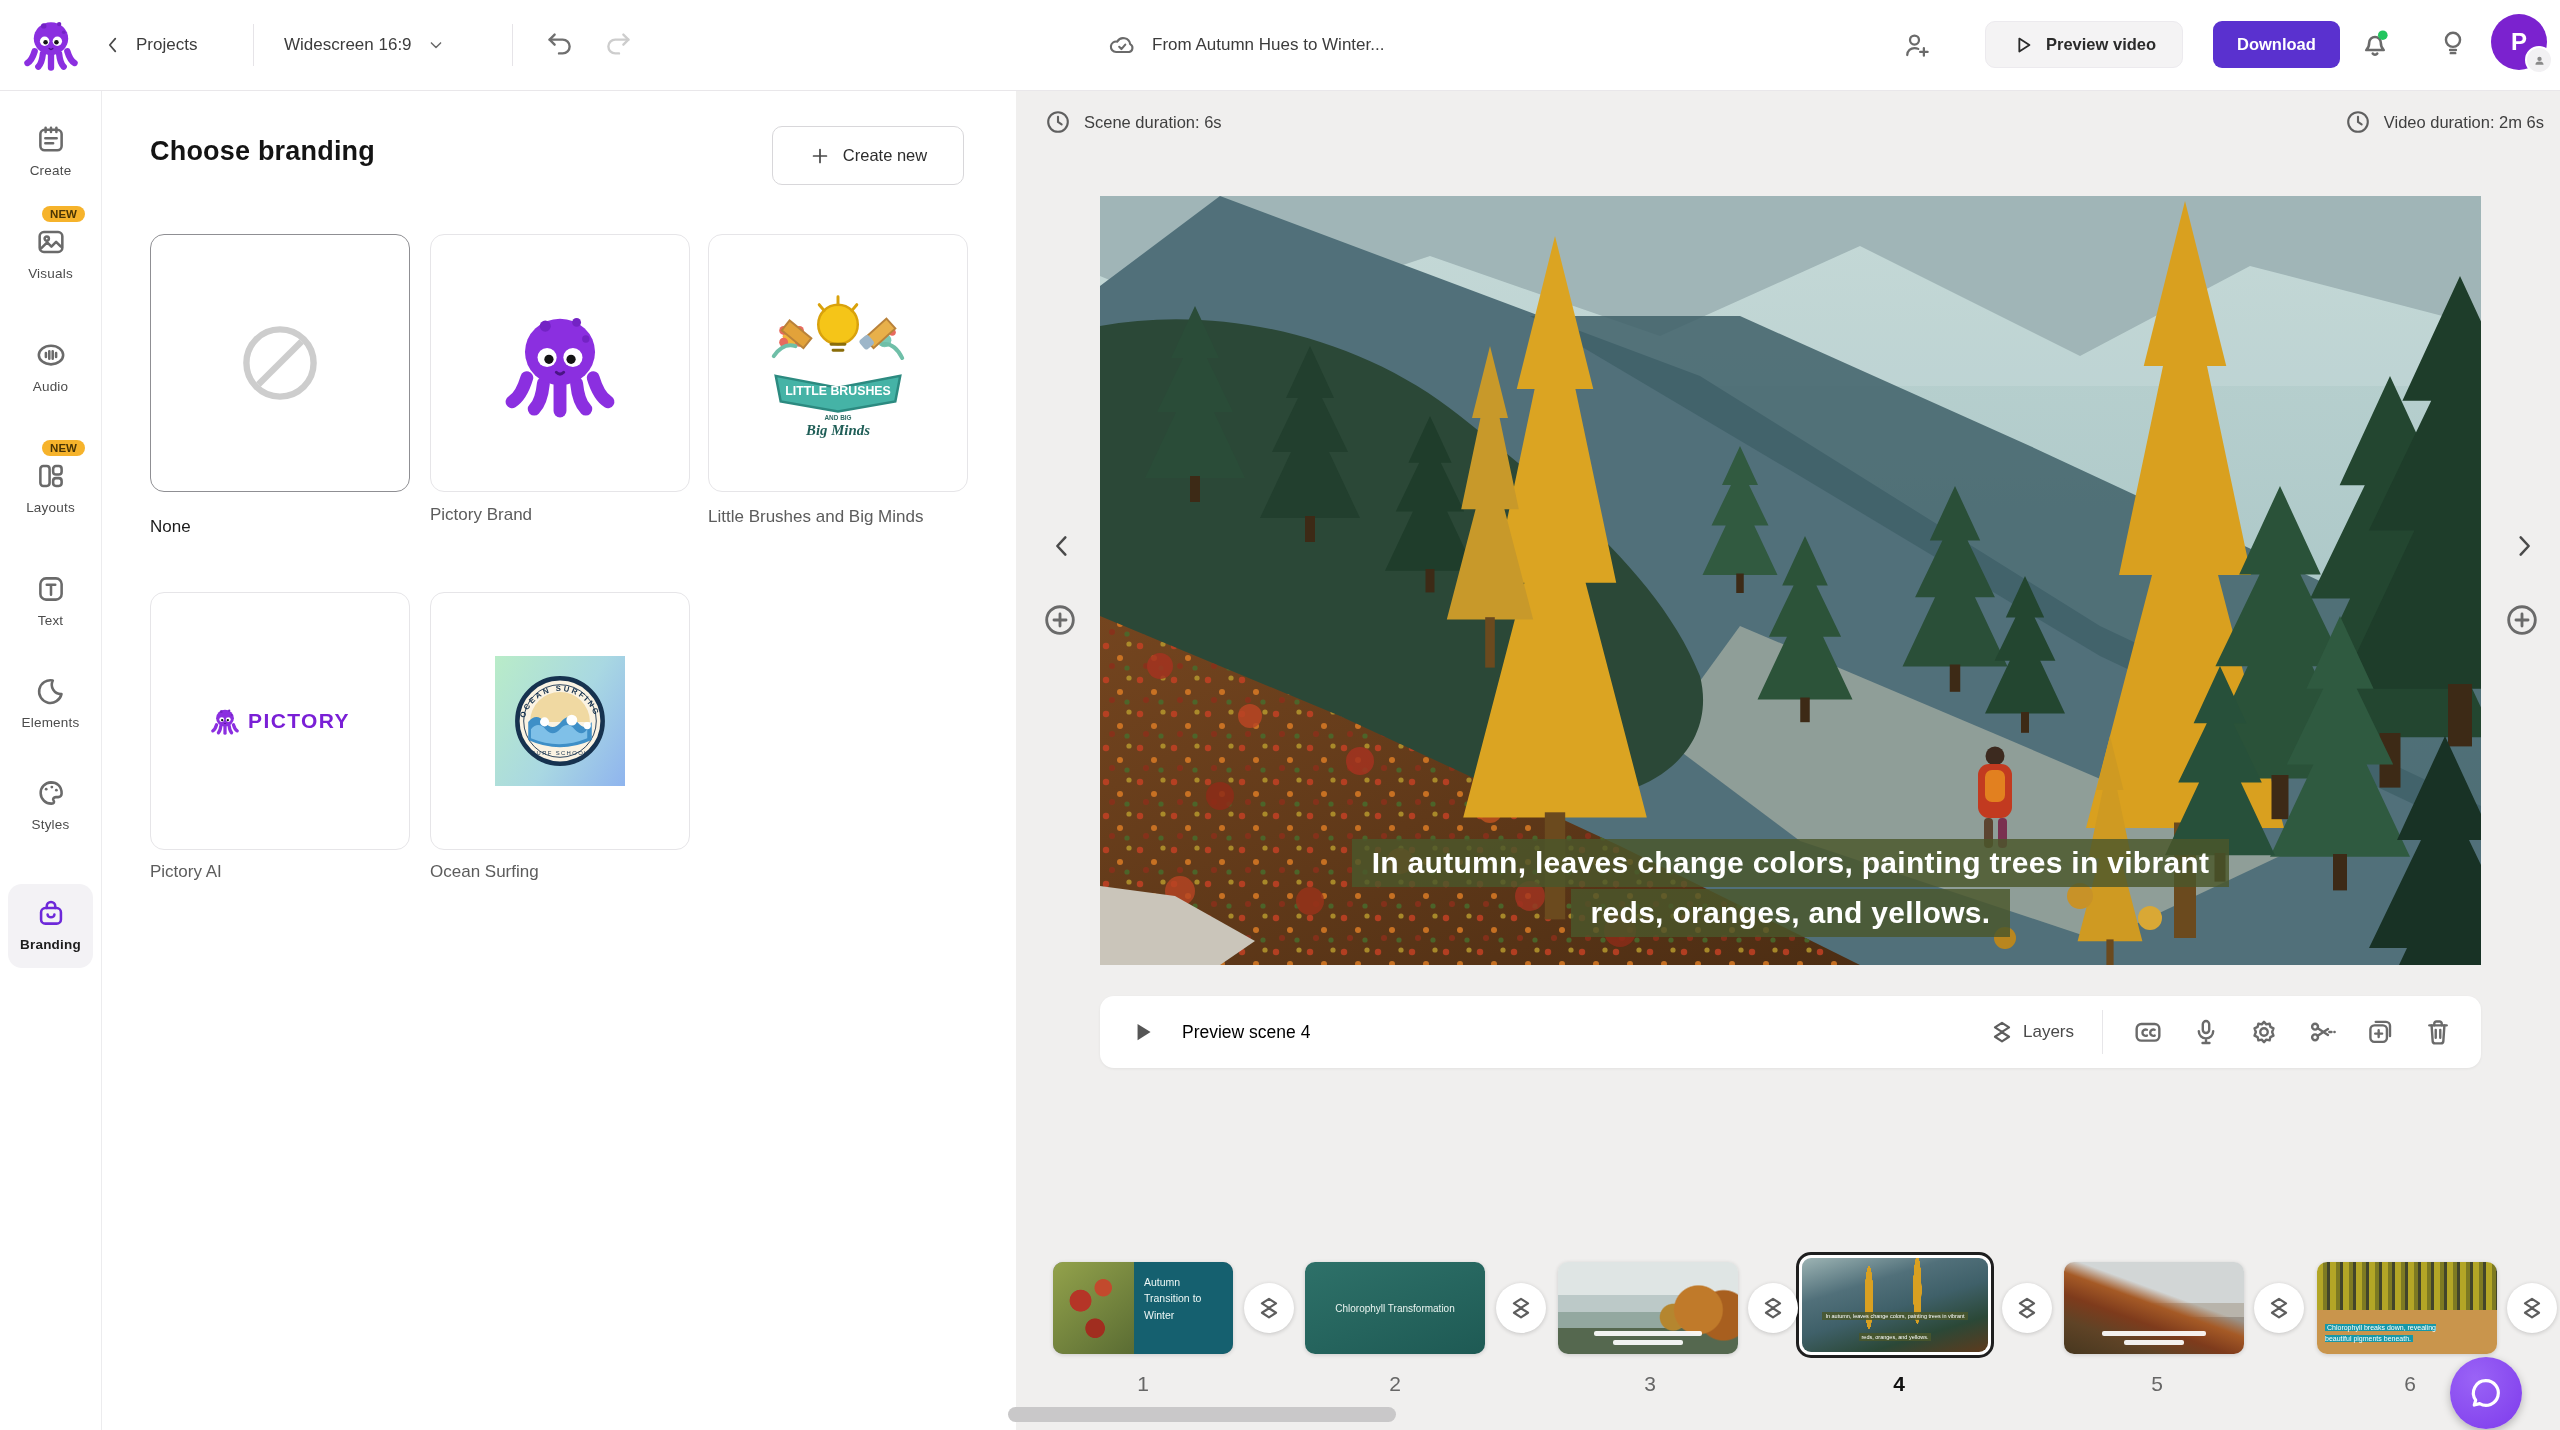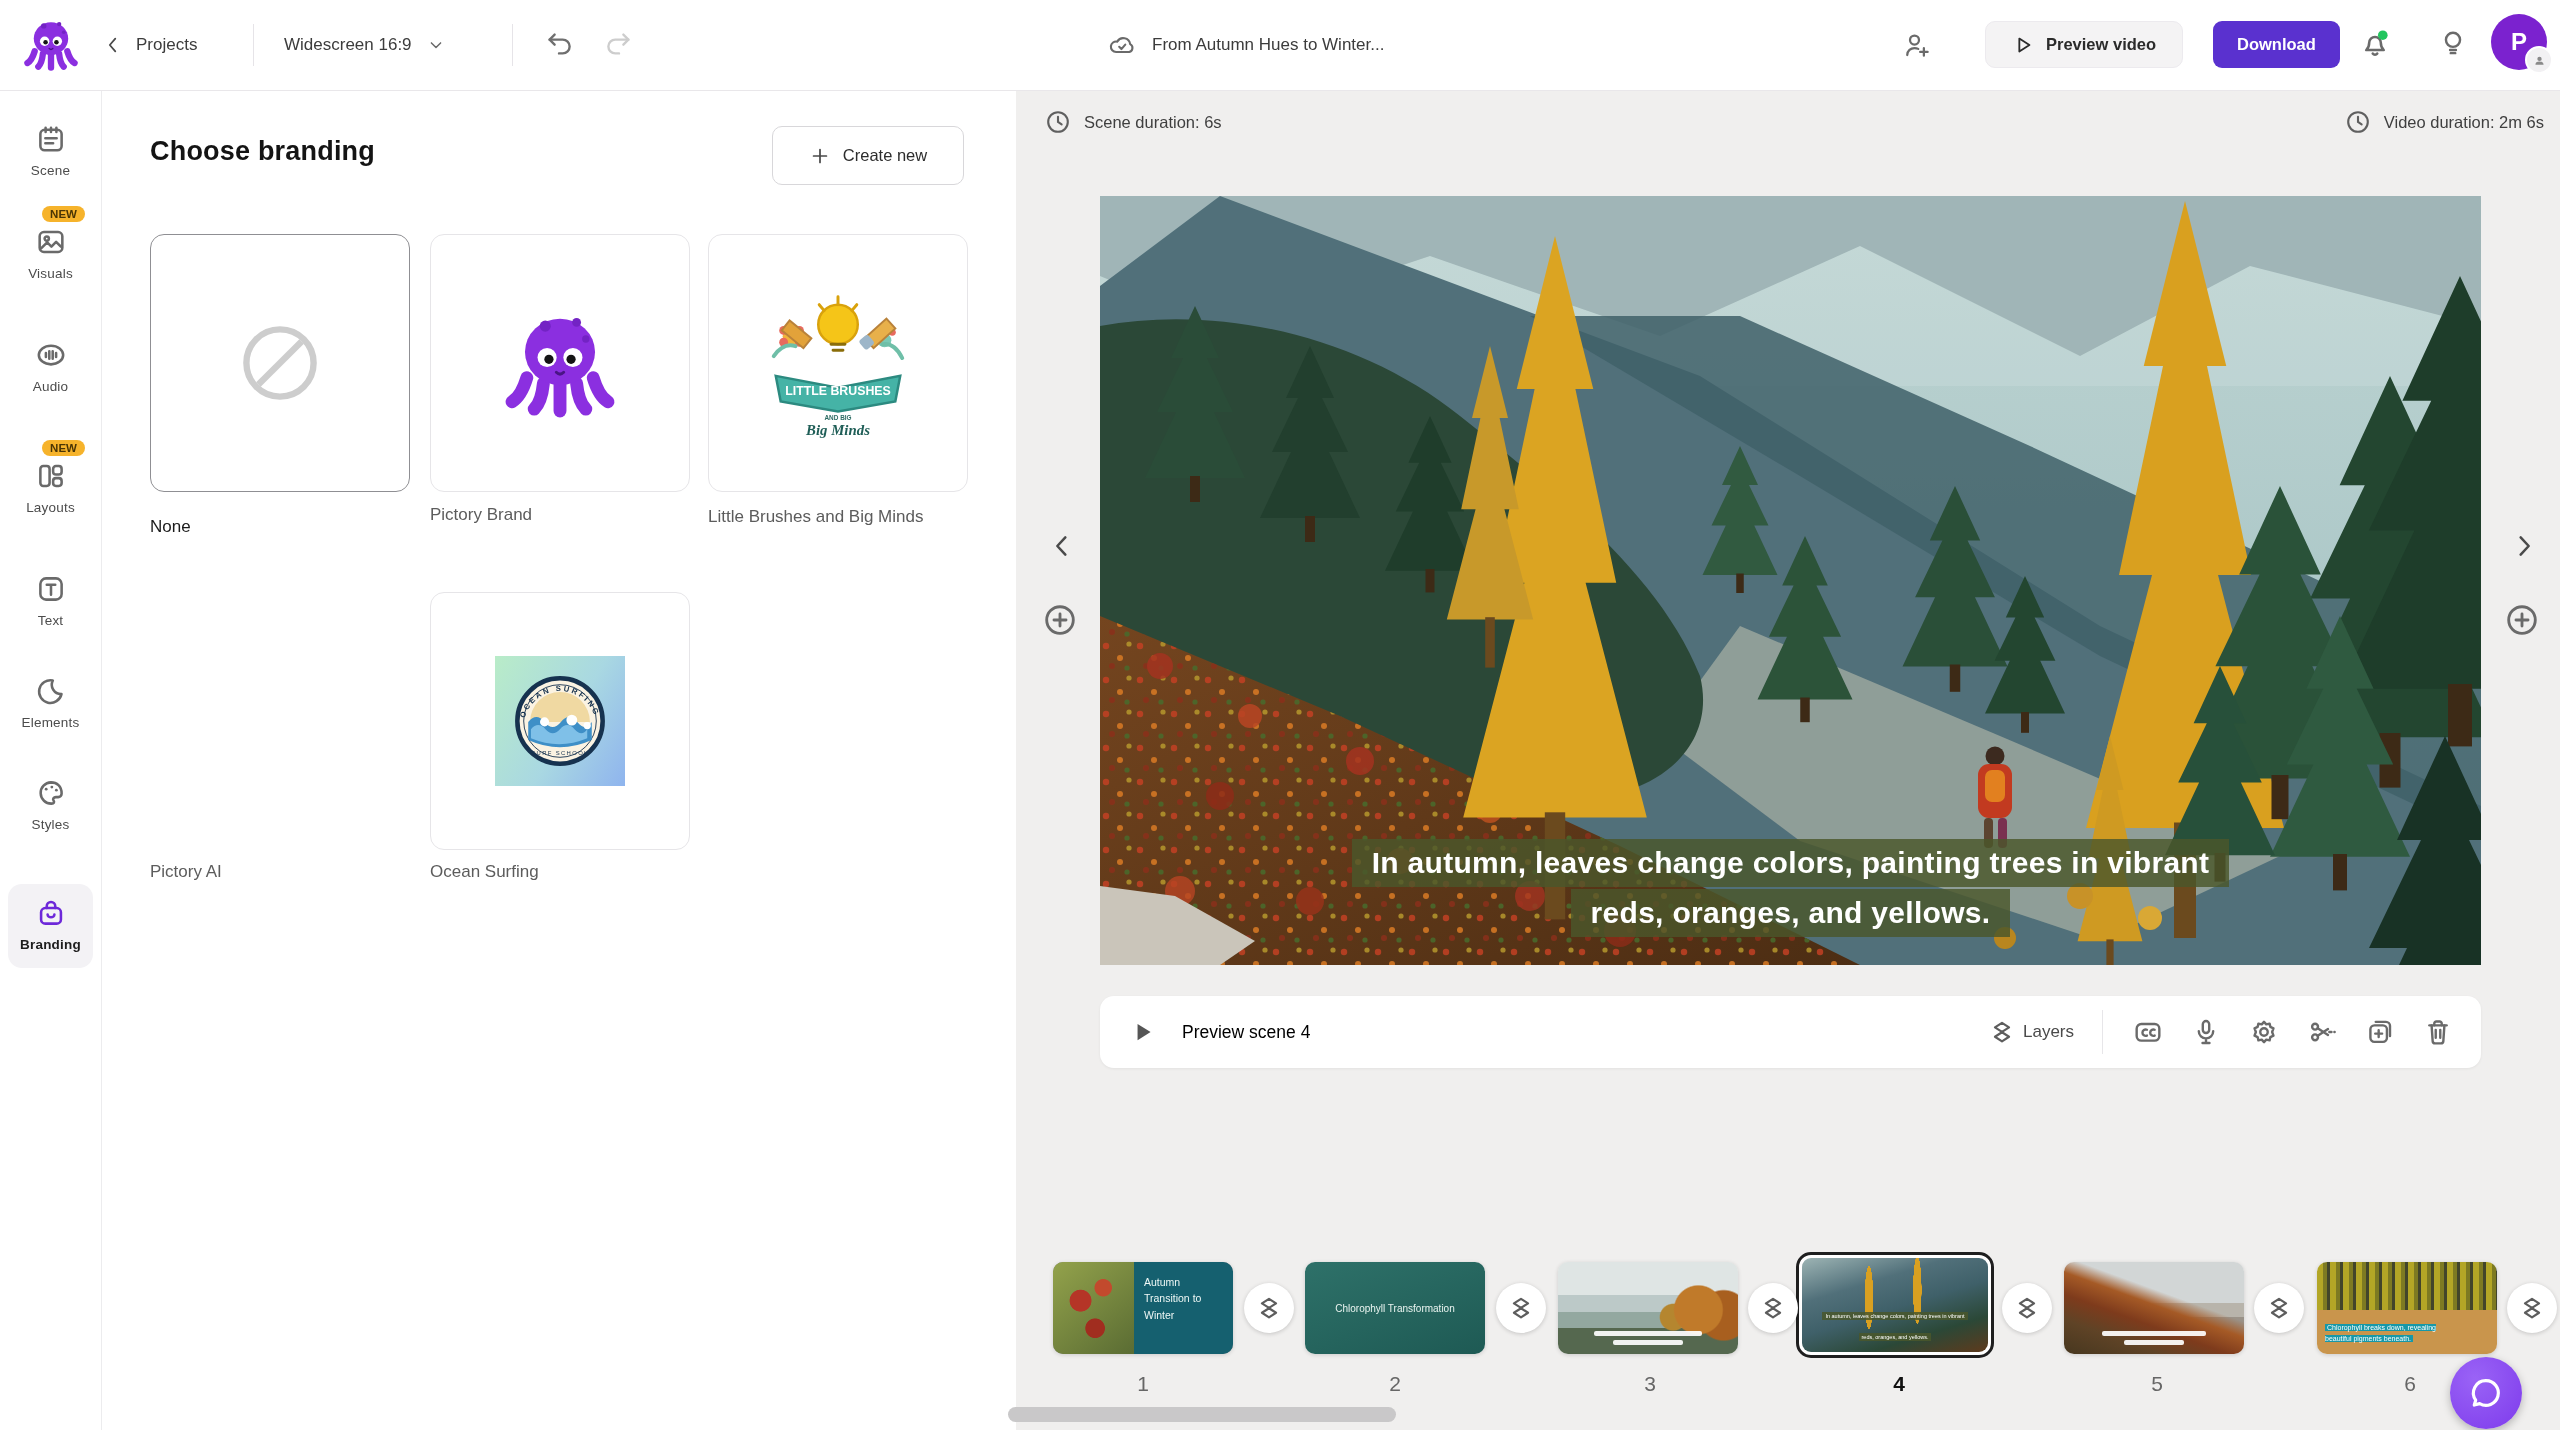--- a/index.html
+++ b/index.html
@@ -219,21 +219,21 @@
     </div>
   </div>
 
   <div class="abs sidebar">
 
     <div class="side-item" style="top:32px">
       <svg width="34" height="34" viewBox="0 0 24 24">
           <rect class="ik" x="4.5" y="5.5" width="15" height="14.5" rx="3"></rect>
           <path class="ik" d="M8.2 4 v3 M12 4 v3 M15.8 4 v3 M8 11.5 h8 M8 15 h5.5"></path>
         </svg>
-      <span class="side-label">Scene</span>
+      <span class="side-label">Create</span>
     </div>
 
     <div class="side-item" style="top:116px">
       <span class="side-badge">NEW</span>
       <svg width="34" height="34" viewBox="0 0 24 24">
           <rect class="ik" x="4" y="5" width="16" height="14" rx="3"></rect>
           <circle class="ik" cx="9" cy="9.6" r="1.5"></circle>
           <path class="ik" d="M5 16.5 l4.3-4.3 3 3 3.3-3.3 3.4 3.4"></path>
         </svg>
       <span class="side-label">Visuals</span>
@@ -338,20 +338,28 @@
       <rect x="108" y="58" width="12" height="12" rx="3" fill="#9db6c9" transform="rotate(-40 114 64)"></rect>
       <path d="M58 60 l-22-18 -8 10 22 18 Z" fill="#e2a23a" stroke="#b9823a" stroke-width="2"></path>
       <path d="M22 98 L85 110 L148 98 L143 124 L85 134 L27 124 Z" fill="#45b3a6" stroke="#2c8a80" stroke-width="2.5"></path>
       <text x="85" y="117" text-anchor="middle" font-size="12.5" font-weight="bold" fill="#ffffff" font-family="Liberation Sans, sans-serif">LITTLE BRUSHES</text>
       <text x="85" y="143" text-anchor="middle" font-size="6.5" font-weight="bold" fill="#2c6b63" font-family="Liberation Sans, sans-serif">AND BIG</text>
       <text x="85" y="158" text-anchor="middle" font-size="15" font-style="italic" font-weight="bold" fill="#1f5e57" font-family="Liberation Serif, serif">Big Minds</text>
     </svg>
   </div>
   <div class="bcard-label" style="left:708px;top:505px">Little Brushes and Big Minds</div>
 
+  <div class="bcard" style="left:150px;top:592px">
+    <div class="row" style="gap:8px">
+      <svg width="30" height="30" viewBox="0 0 64 64">
+          <use href="#octo"></use>
+        </svg>
+      <span class="pictory-word">PICTORY</span>
+    </div>
+  </div>
   <div class="bcard-label" style="left:150px;top:860px">Pictory AI</div>
 
   <div class="bcard" style="left:430px;top:592px">
     <div class="ocean-sq">
       <svg width="118" height="118" viewBox="0 0 130 130">
         <defs>
             <path id="oc-arc" d="M25 72 A40 40 0 0 1 105 72" fill="none"></path>
           </defs>
         <circle cx="65" cy="65" r="47" fill="#fbf3e2" stroke="#16324f" stroke-width="5"></circle>
         <circle cx="65" cy="65" r="40" fill="none" stroke="#16324f" stroke-width="1"></circle>

